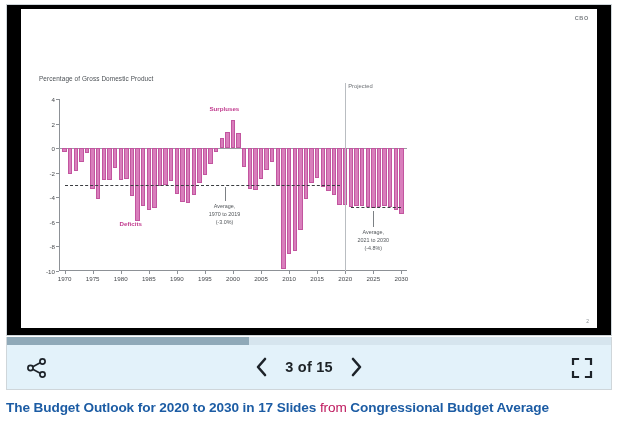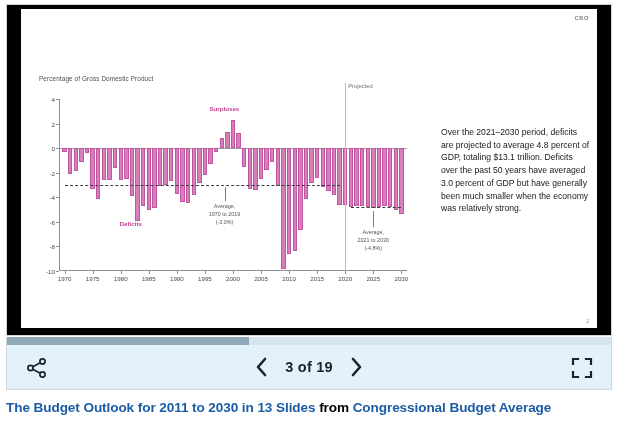--- a/index.html
+++ b/index.html
@@ -181,22 +181,22 @@
     position: absolute;
     left: 6px; top: 400px;
     width: 606px;
     font-size: 13.6px;
     font-weight: bold;
     color: #1c5ca4;
     letter-spacing: -0.1px;
     white-space: nowrap;
   }
   .caption .from {
-    color: #000000;
-    font-weight: bold;
+    color: #be185d;
+    font-weight: normal;
   }
 </style>
 </head>
 <body>
 
 <div id="viewer">
 
   <div class="slide-frame">
     <div class="slide-canvas">
 
@@ -325,21 +325,20 @@
             <div>(-3.0%)</div>
           </div>
           <div class="ann-tick" style="left: 314.323px; top: 112.114px; height: 16px;"></div>
           <div class="ann" style="left: 274.323px; width: 80px; top: 130.114px;">
             <div>Average,</div>
             <div>2021 to 2030</div>
             <div>(-4.8%)</div>
           </div>
         </div>
 
-      <div class="narrative">Over the 2021–2030 period, deficits are projected to average 4.8 percent of GDP, totaling $13.1 trillion. Deficits over the past 50 years have averaged 3.0 percent of GDP but have generally been much smaller when the economy was relatively strong.</div>
 
     </div>
   </div>
 
   <div class="hscroll-track">
     <div class="hscroll-thumb"></div>
   </div>
 
   <div class="navbar">
 
@@ -352,35 +351,35 @@
         <line x1="7.8" y1="13.3" x2="15.2" y2="17.2" stroke="#1d2329" stroke-width="1.7"></line>
       </svg>
     </div>
 
     <div class="pager">
       <div class="chev">
         <svg width="15" height="22" viewBox="0 0 15 22">
           <polyline points="11,3 4,11 11,19" fill="none" stroke="#1d2329" stroke-width="2.6" stroke-linecap="round" stroke-linejoin="round"></polyline>
         </svg>
       </div>
-      <div class="pager-count">3 of 19</div>
+      <div class="pager-count">3 of 15</div>
       <div class="chev">
         <svg width="15" height="22" viewBox="0 0 15 22">
           <polyline points="4,3 11,11 4,19" fill="none" stroke="#1d2329" stroke-width="2.6" stroke-linecap="round" stroke-linejoin="round"></polyline>
         </svg>
       </div>
     </div>
 
     <div class="fs-btn">
       <svg width="22" height="22" viewBox="0 0 22 22">
         <polyline points="2,7 2,2 7,2" fill="none" stroke="#1d2329" stroke-width="2.2" stroke-linecap="square"></polyline>
         <polyline points="15,2 20,2 20,7" fill="none" stroke="#1d2329" stroke-width="2.2" stroke-linecap="square"></polyline>
         <polyline points="20,15 20,20 15,20" fill="none" stroke="#1d2329" stroke-width="2.2" stroke-linecap="square"></polyline>
         <polyline points="7,20 2,20 2,15" fill="none" stroke="#1d2329" stroke-width="2.2" stroke-linecap="square"></polyline>
       </svg>
     </div>
   </div>
 
   <div class="caption">
-    <span>The Budget Outlook for 2011 to 2030 in 13 Slides</span><span class="from"> from </span><span>Congressional Budget Average</span>
+    <span>The Budget Outlook for 2020 to 2030 in 17 Slides</span><span class="from"> from </span><span>Congressional Budget Average</span>
   </div>
 
 </div>
 
 </body></html>

